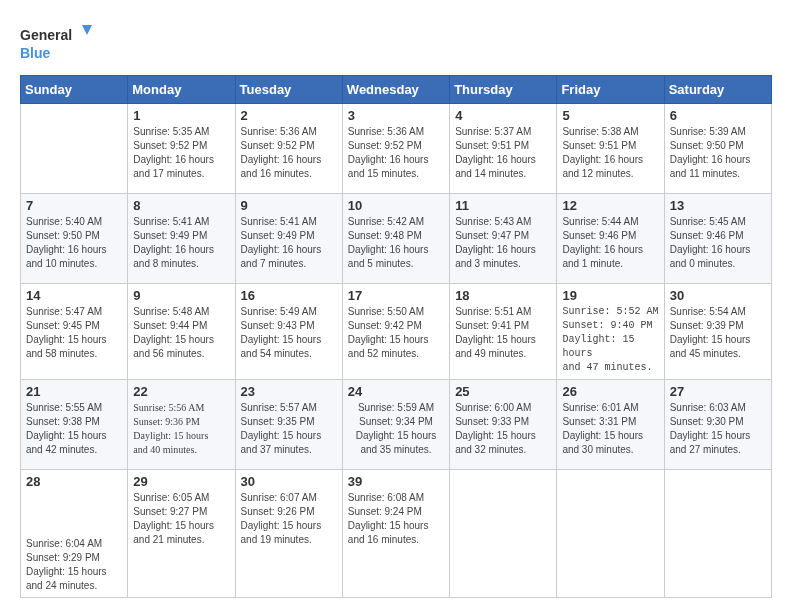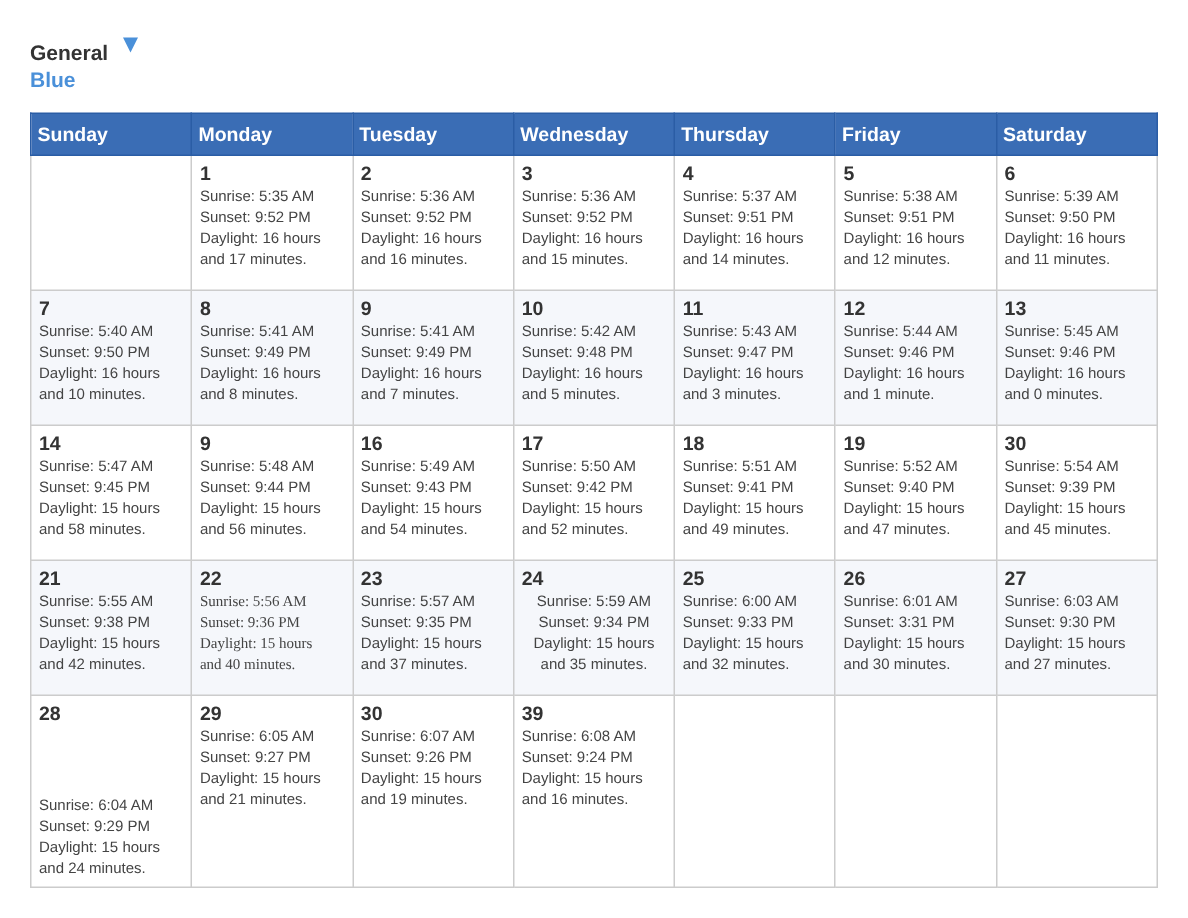--- a/index.html
+++ b/index.html
@@ -240,21 +240,21 @@
         </td>
         <td>
           <div class="day-num">18</div>
           <div class="day-info" style="white-space: pre-line;">Sunrise: 5:51 AM
 Sunset: 9:41 PM
 Daylight: 15 hours
 and 49 minutes.</div>
         </td>
         <td>
           <div class="day-num">19</div>
-          <div class="day-info" style="white-space: pre-line;">Sunrise: 5:52 AM
+          <div class="day-info" style="white-space: pre-line; font-family: Liberation Mono, monospace;">Sunrise: 5:52 AM
 Sunset: 9:40 PM
 Daylight: 15 hours
 and 47 minutes.</div>
         </td>
         <td>
           <div class="day-num">30</div>
           <div class="day-info" style="white-space: pre-line;">Sunrise: 5:54 AM
 Sunset: 9:39 PM
 Daylight: 15 hours
 and 45 minutes.</div>

